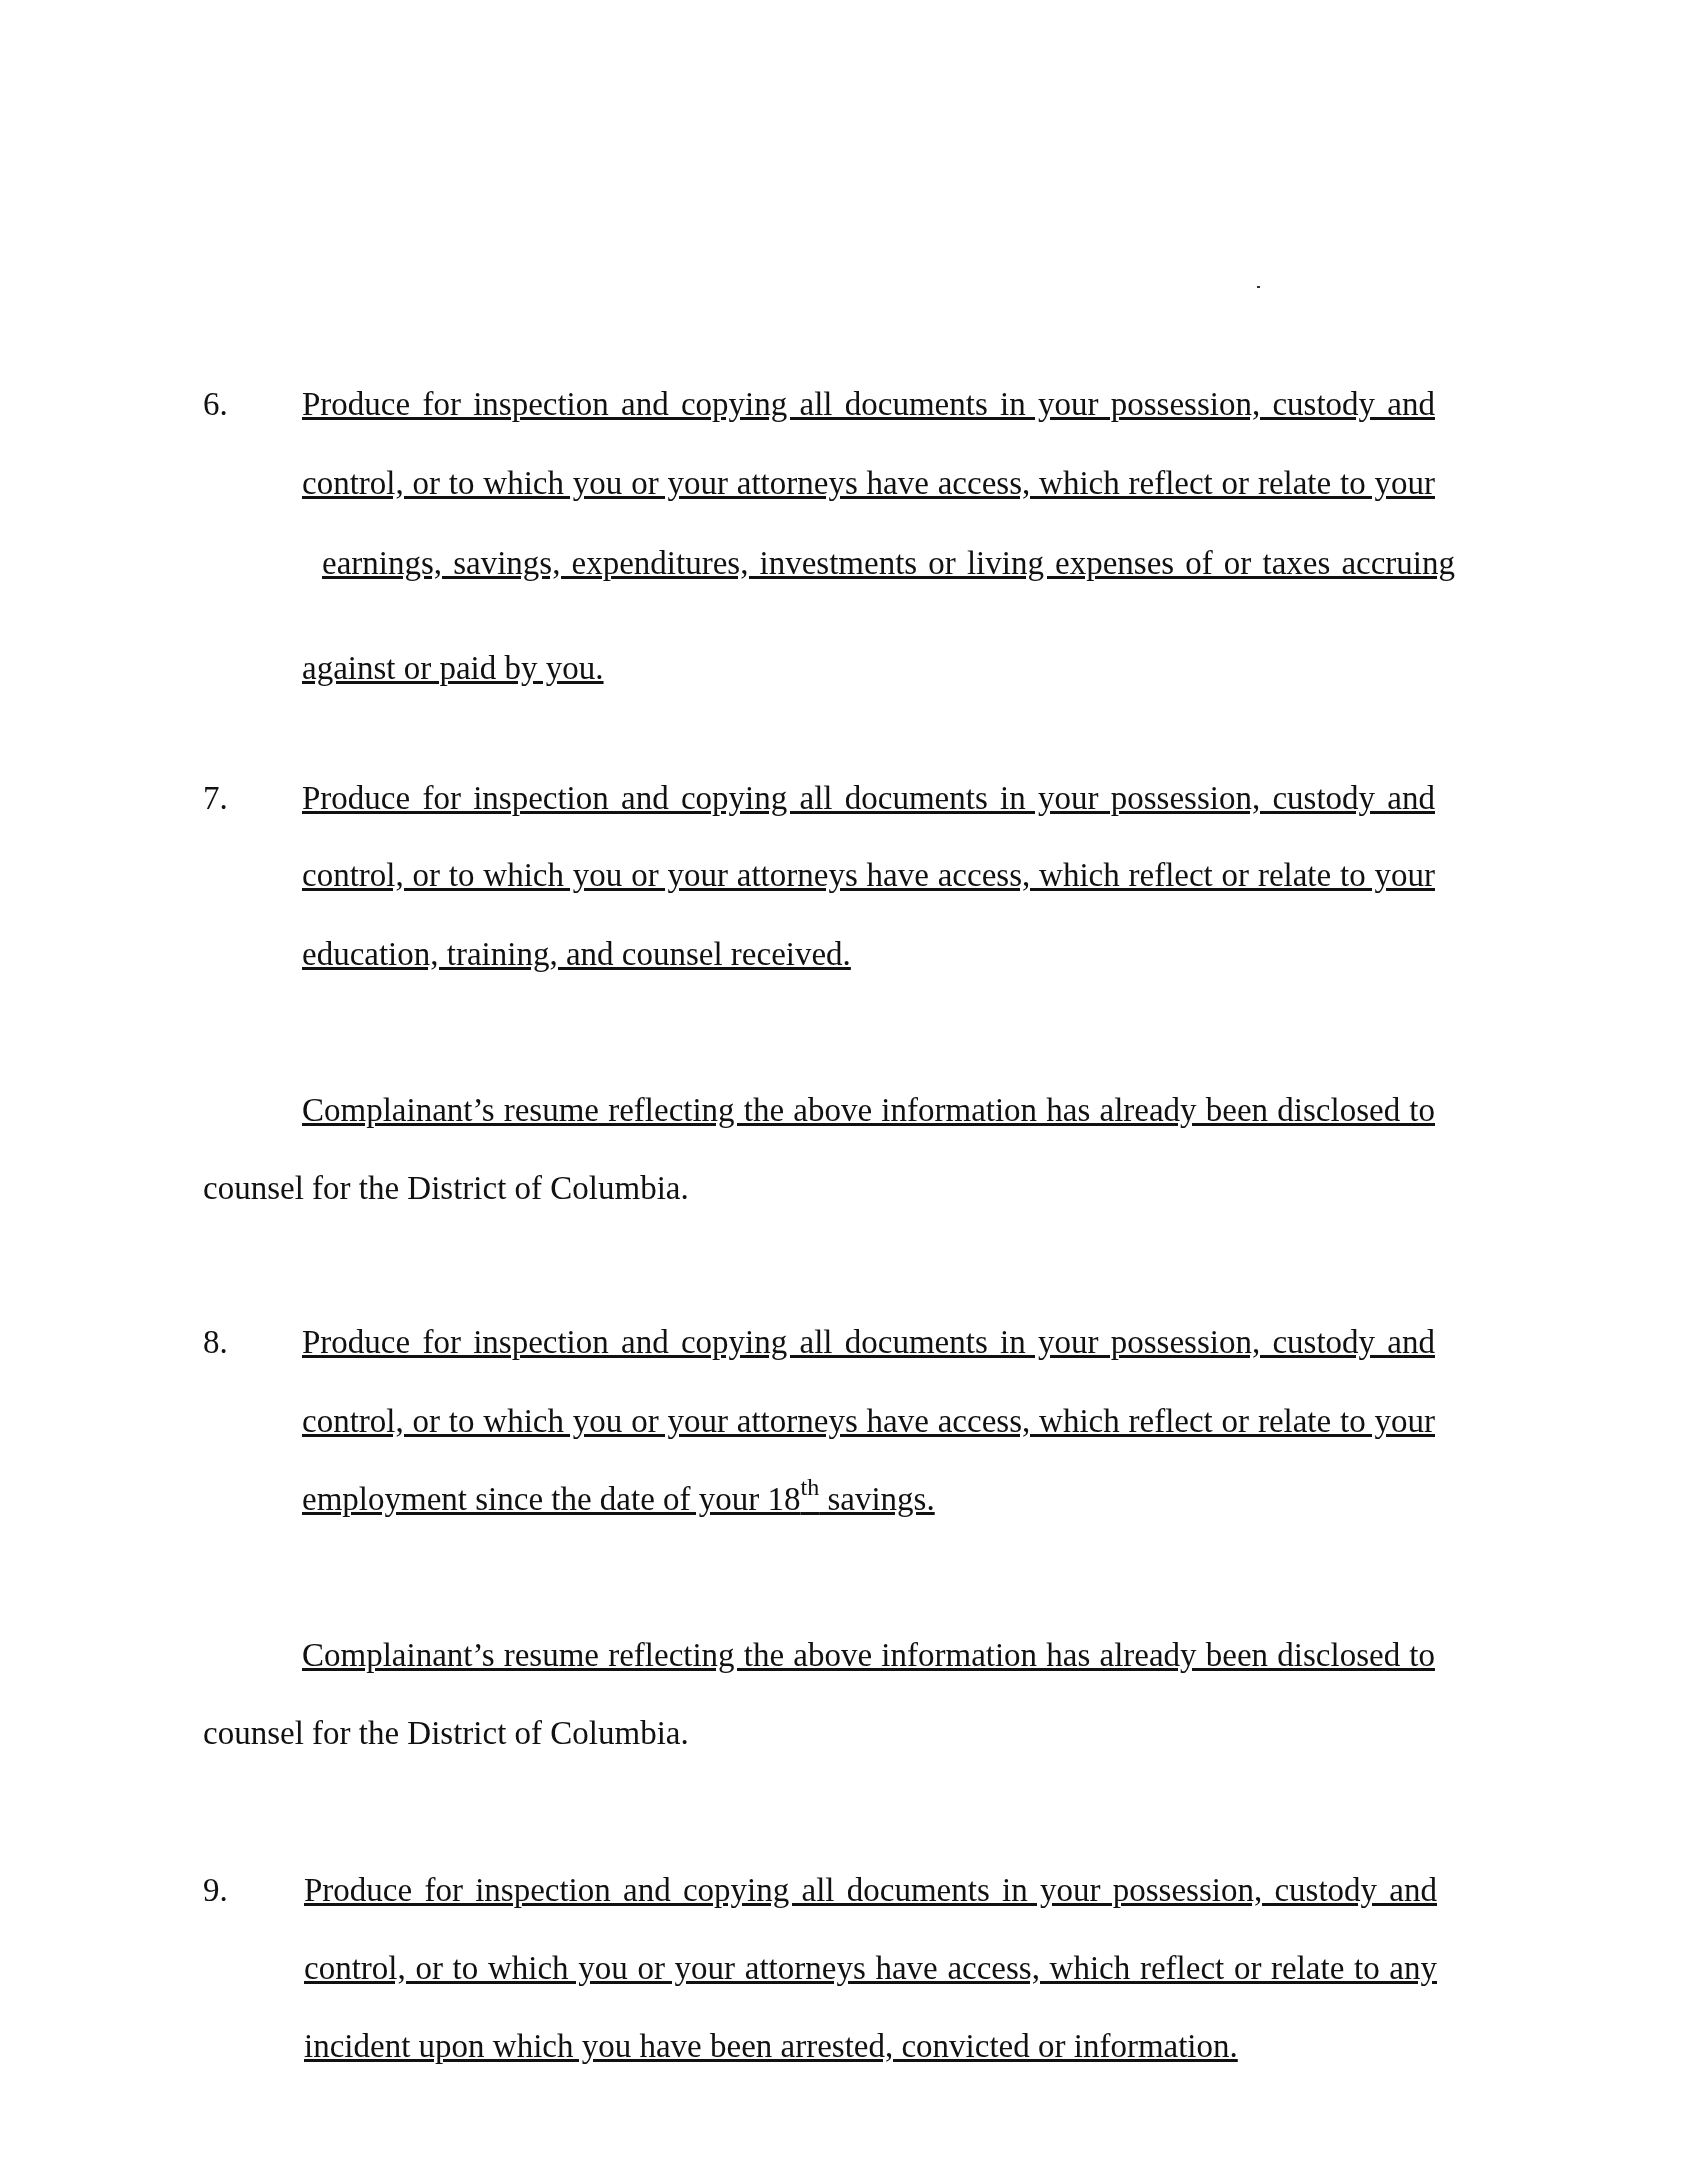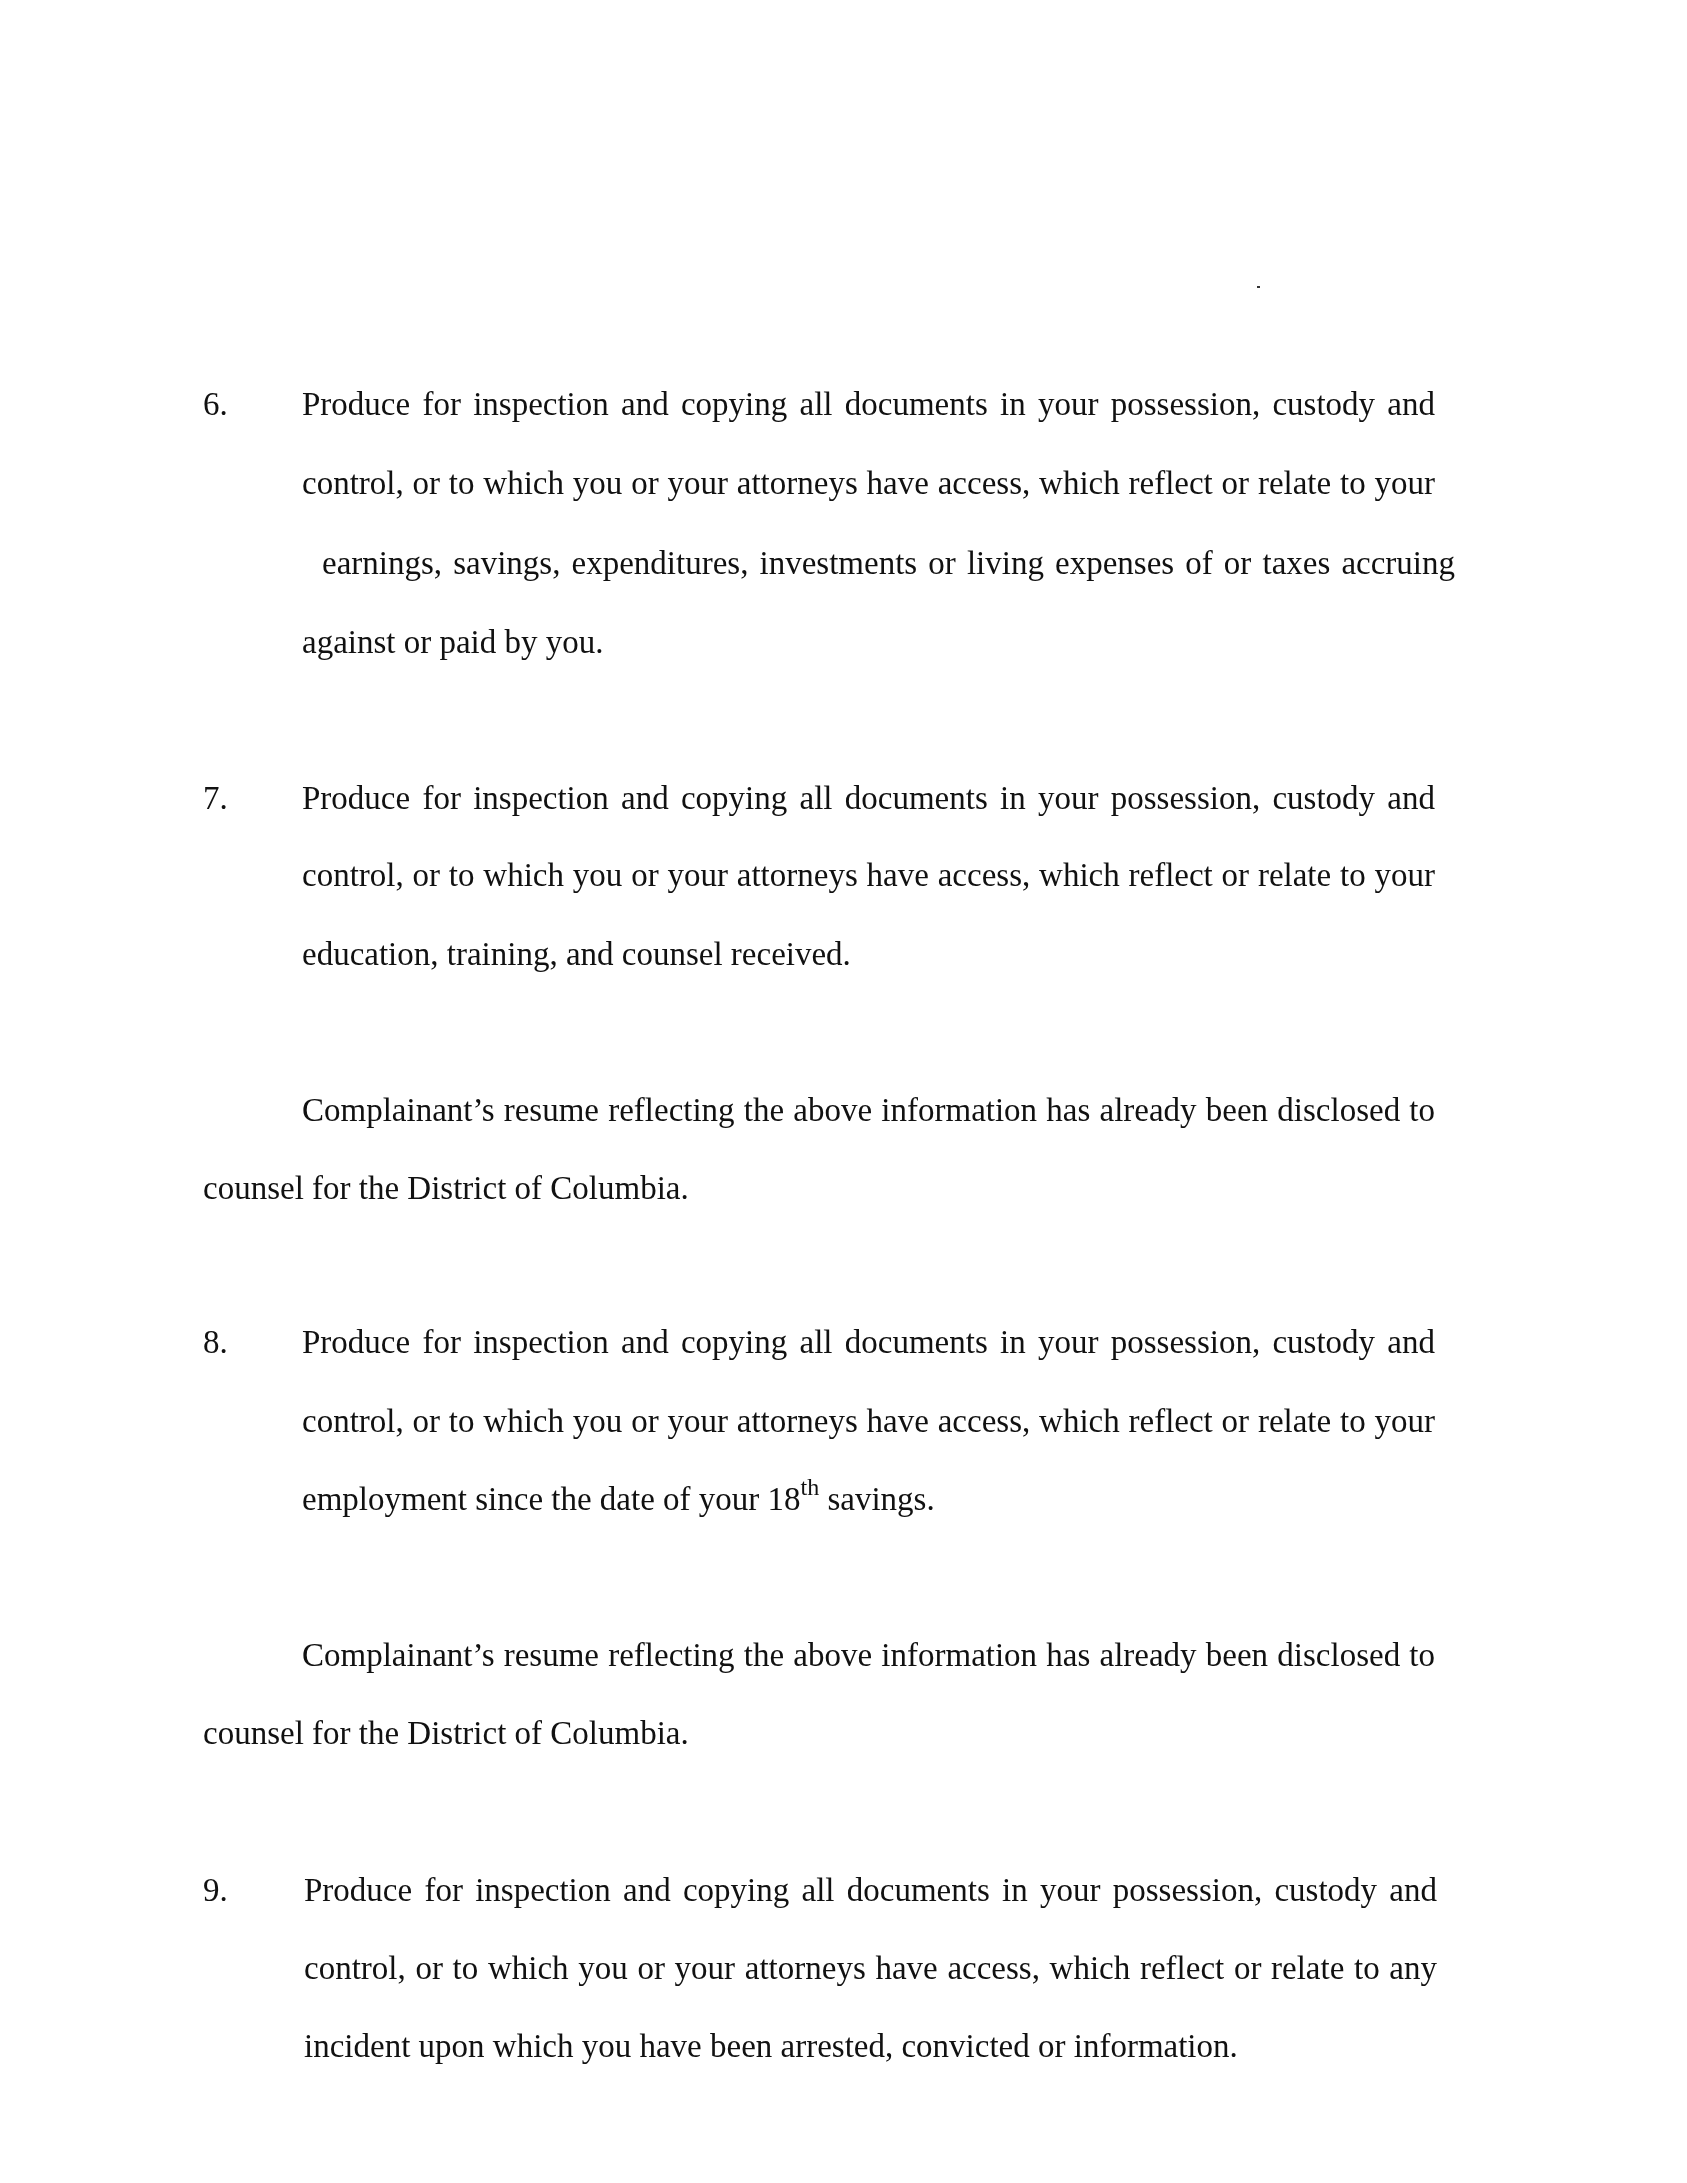--- a/index.html
+++ b/index.html
@@ -1,38 +1,38 @@
 <!DOCTYPE html>
 <html style="font-size:10.6px"><head>
 <meta charset="utf-8">
 <style>
   html, body { margin:0; padding:0; background:#ffffff; }
   body { width:1687px; height:2183px; position:relative; overflow:hidden;
          font-family:"Liberation Serif", "DejaVu Serif", serif; color:#111; }
   .line { position:absolute; font-size:33px; line-height:40px; white-space:nowrap; }
   .num { left:203px; }
-  .body { left:302px; }
+  .body { left:302px;text-decoration:underline; }
   .cont { left:203px;font-family:Liberation Serif, serif; }
   .just { width:1133px; text-align:justify; text-align-last:justify; }
   .last { text-align:left; }
   sup { font-size:24px; line-height:0; position:relative; top:-2.6px; }
   .speck { position:absolute; width:2.6px; height:2px; background:#333; }
 </style>
 </head>
 <body>
 
 <div>
   <div class="speck" style="left:1257px; top:286px;"></div>
 
   <div>
     <div class="line num" style="top:384px;">6.</div>
     <div class="line body just" style="top:384px;">Produce for inspection and copying all documents in your possession, custody and</div>
     <div class="line body just" style="top:463px;">control, or to which you or your attorneys have access, which reflect or relate to your</div>
     <div class="line body just" style="top:543px;margin-left:20px;">earnings, savings, expenditures, investments or living expenses of or taxes accruing</div>
-    <div class="line body last" style="top:622px;">against or paid by you.</div>
+    <div class="line body last" style="top:648px;">against or paid by you.</div>
   </div>
 
   <div>
     <div class="line num" style="top:778px;">7.</div>
     <div class="line body just" style="top:778px;">Produce for inspection and copying all documents in your possession, custody and</div>
     <div class="line body just" style="top:855px;">control, or to which you or your attorneys have access, which reflect or relate to your</div>
     <div class="line body last" style="top:934px;">education, training, and counsel received.</div>
   </div>
   <div>
     <div class="line body just" style="top:1090px; width:1133px;">Complainant’s resume reflecting the above information has already been disclosed to</div>

